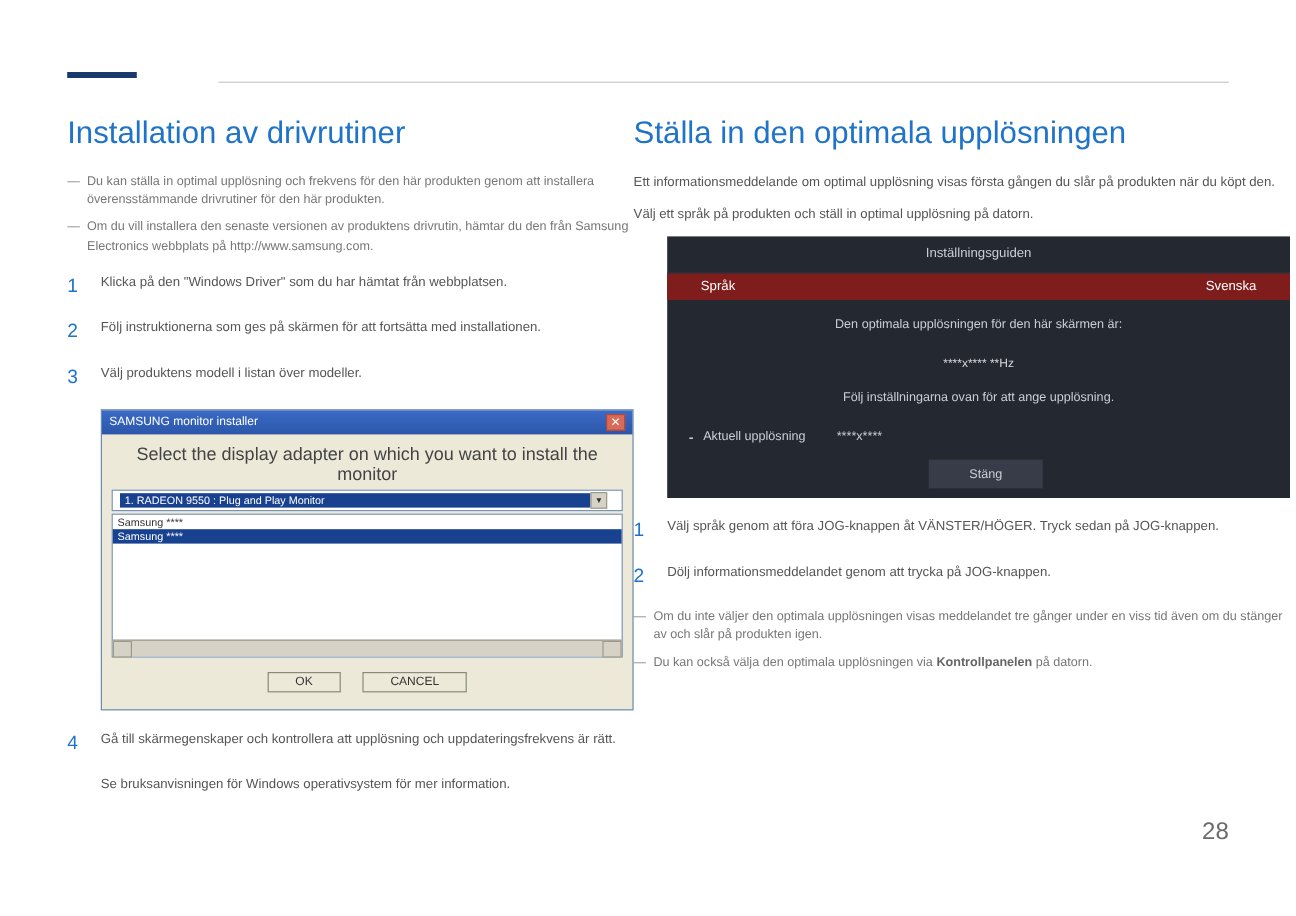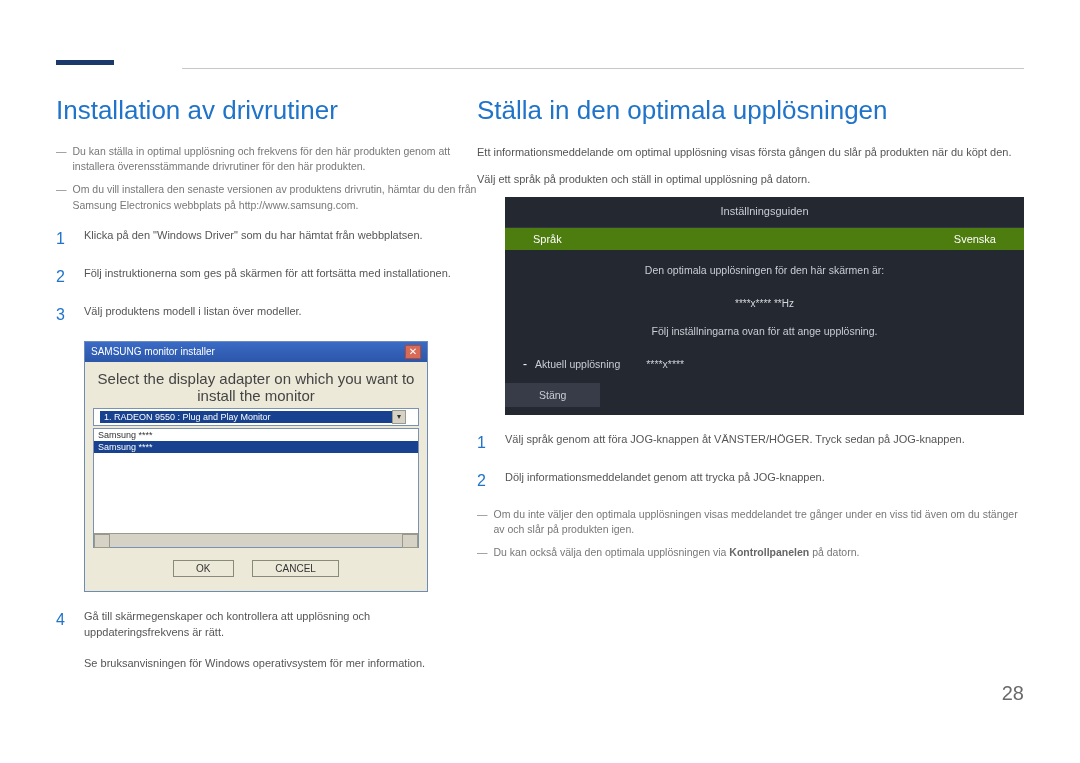--- a/index.html
+++ b/index.html
@@ -53,21 +53,21 @@
   .step-num {
     color: #1f73c9;
     font-size: 16px;
     width: 14px;
     flex-shrink: 0;
   }
   .body-text { font-size: 11px; color: #555; line-height: 1.5; margin: 10px 0 0 28px;}
 
   
   .installer {
-    width: 344px;
+    width: 444px;
     border: 1px solid #6d8cb5;
     background: #ece9d8;
     font-size: 10px;
     margin: 10px 0 0 28px;
   }
   .inst-titlebar {
     background: linear-gradient(#3b6bc6, #2b56a9);
     color: #fff;
     padding: 3px 6px;
     display: flex; justify-content: space-between; align-items: center;
@@ -124,31 +124,31 @@
 
   
   .osd {
     width: 519px; background: #242830; color: #c9cdd4;
     font-size: 10.5px;
     margin: 10px 0 0 28px;
     padding-bottom: 8px;
   }
   .osd-title { text-align: center; padding: 8px 0 10px; font-size: 11px; border-bottom: 1px solid #323640;}
   .osd-row {
-    background: #4d7c0f; color: #fff;
+    background: #7f1d1d; color: #fff;
     display: flex; justify-content: space-between;
     padding: 5px 28px; font-size: 11px;
   }
   .osd-center { text-align: center; padding: 14px 10px; font-size: 10.5px; color: #c9cdd4; }
   .osd-res { text-align: center; padding: 8px 0 14px; font-size: 10px; color: #d6d8dc; }
   .osd-current {
     display: flex; gap: 26px; padding: 6px 18px 12px; font-size: 10.5px; align-items: center;
   }
   .osd-current .bullet { font-size: 12px; color: #fff; margin-right: -18px;}
-  .osd-close-wrap { text-align: left; }
+  .osd-close-wrap { text-align: center; padding-left: 12px; }
   .osd-close {
     display: inline-block; background: #383c48; padding: 6px 34px; font-size: 10.5px;
   }
 
   .page-num {
     position: absolute; right: 56px; bottom: 58px;
     font-size: 20px; color: #6a6a6a; font-weight: 300;
   }
   .bold { font-weight: 600; color: #666; }
 </style>

